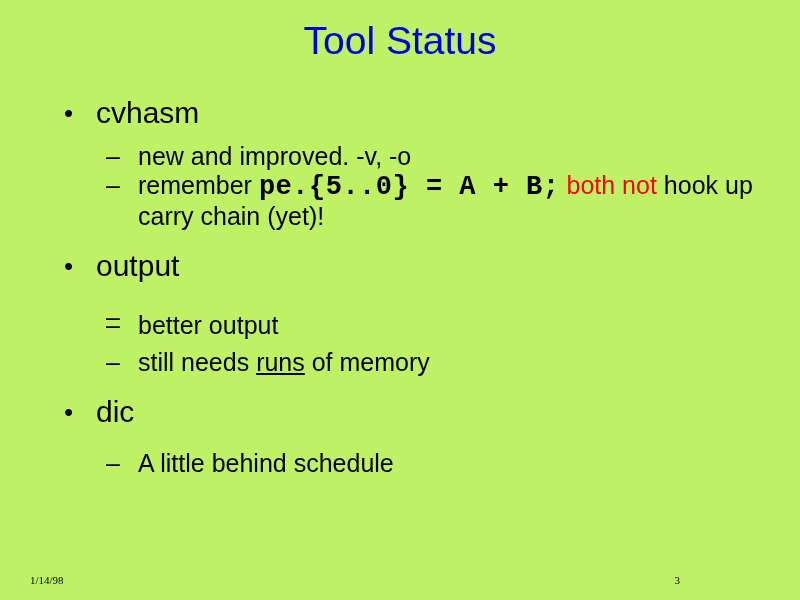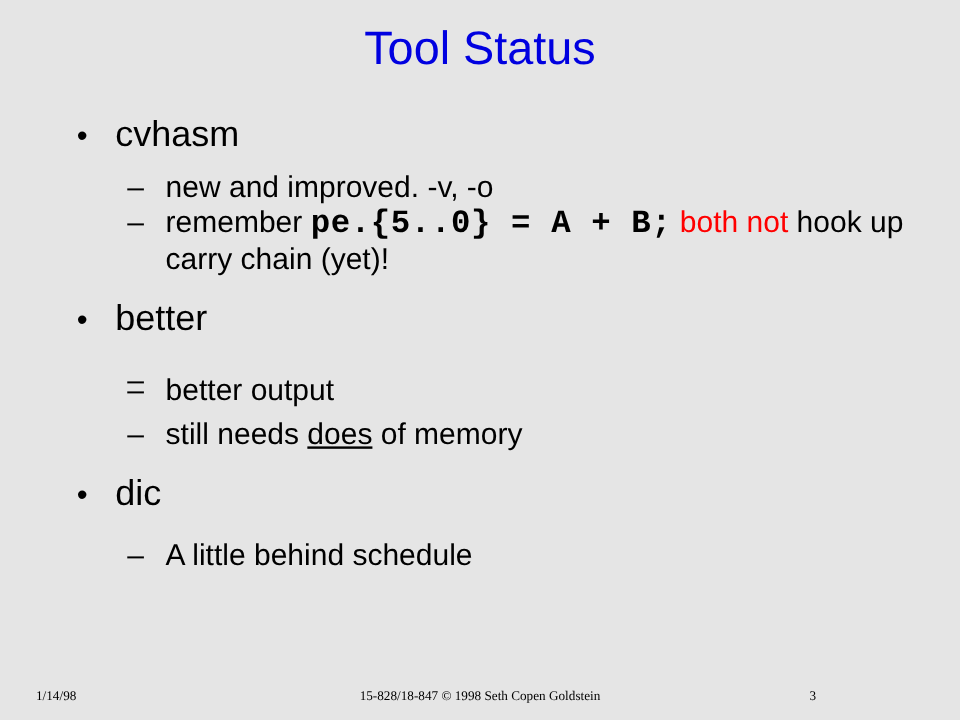--- a/index.html
+++ b/index.html
@@ -14,21 +14,21 @@
     font-family: "Liberation Sans", sans-serif;
     color: #000000;
     position: relative;
   }
 
   #slide {
     position: absolute;
     left: 0; top: 0;
     width: 800px;
     height: 600px;
-    background: #e5e5e5;
+    background: #bef264;
   }
 
   
   .slide-title {
     position: absolute;
     left: 0;
     top: 18px;
     width: 800px;
     text-align: center;
     font-size: 39px;
@@ -147,54 +147,53 @@
 
     <div class="lvl2">
       <span class="dash">–</span>
       <span>remember </span><span class="code">pe.{5..0} = A + B;</span><span> </span><span class="red">both</span><span> </span><span class="red">not</span><span> hook up carry chain (yet)!</span>
     </div>
 
     <div class="gap-lg"></div>
 
     <div class="lvl1">
       <span class="bullet">•</span>
-      <span class="txt">better</span>
+      <span class="txt">output</span>
     </div>
     <div class="gap-md"></div>
 
     <div class="lvl2">
       <span class="dash">–</span>
     </div>
     <div class="gap-sm"></div>
 
     <div class="lvl2">
       <span class="dash">–</span>
       <span>better output</span>
     </div>
     <div class="gap-sm"></div>
 
     <div class="lvl2">
       <span class="dash">–</span>
-      <span>still needs </span><span class="uline">does</span><span> of memory</span>
+      <span>still needs </span><span class="uline">runs</span><span> of memory</span>
     </div>
 
     <div class="gap-lg"></div>
 
     <div class="lvl1">
       <span class="bullet">•</span>
       <span class="txt">dic</span>
     </div>
     <div class="gap-md"></div>
 
     <div class="lvl2">
       <span class="dash">–</span>
       <span>A little behind schedule</span>
     </div>
 
   </div>
 
   <div class="footer">
     <div class="footer-date">1/14/98</div>
-    <div class="footer-center">15-828/18-847 © 1998 Seth Copen Goldstein</div>
     <div class="footer-page">3</div>
   </div>
 
 </div>
 
 </body></html>

